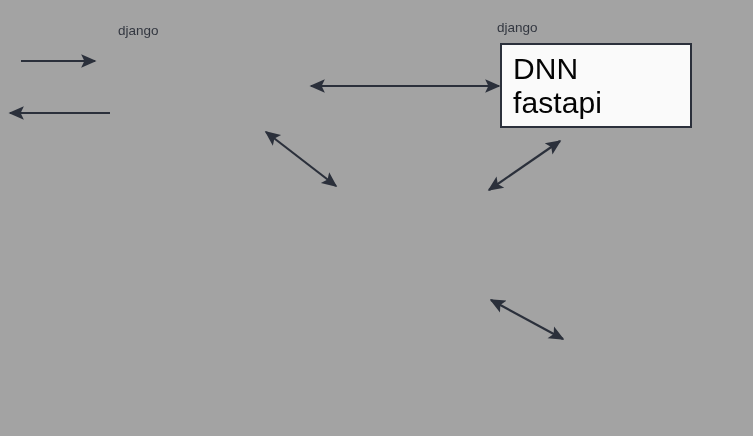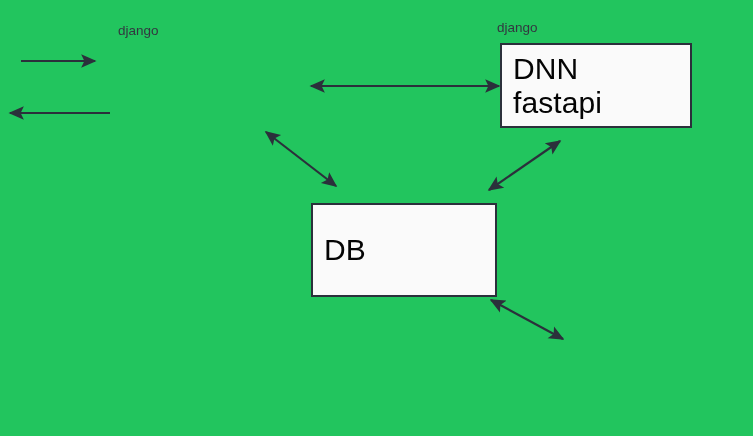--- a/index.html
+++ b/index.html
@@ -8,21 +8,21 @@
     padding: 0;
     background: #f7f7f7;
   }
   body {
     font-family: "Liberation Sans", "DejaVu Sans", sans-serif;
   }
   #diagram-canvas {
     position: relative;
     width: 753px;
     height: 436px;
-    background: #22c55e;
+    background: #a3a3a3;
     overflow: hidden;
   }
   #edge-layer {
     position: absolute;
     left: 0;
     top: 0;
     width: 753px;
     height: 436px;
     pointer-events: none;
   }
@@ -93,18 +93,15 @@
   <div class="group-tag" id="tag-django">django</div>
 
   <div class="group-tag" id="tag-fastapi">django</div>
 
 
   <div class="node" id="node-dnn-server">
     <span class="node-label">DNN
 fastapi</span>
   </div>
 
-  <div class="node" id="node-db">
-    <span class="node-label">DB</span>
-  </div>
 
 
 </div>
 
 </body></html>

